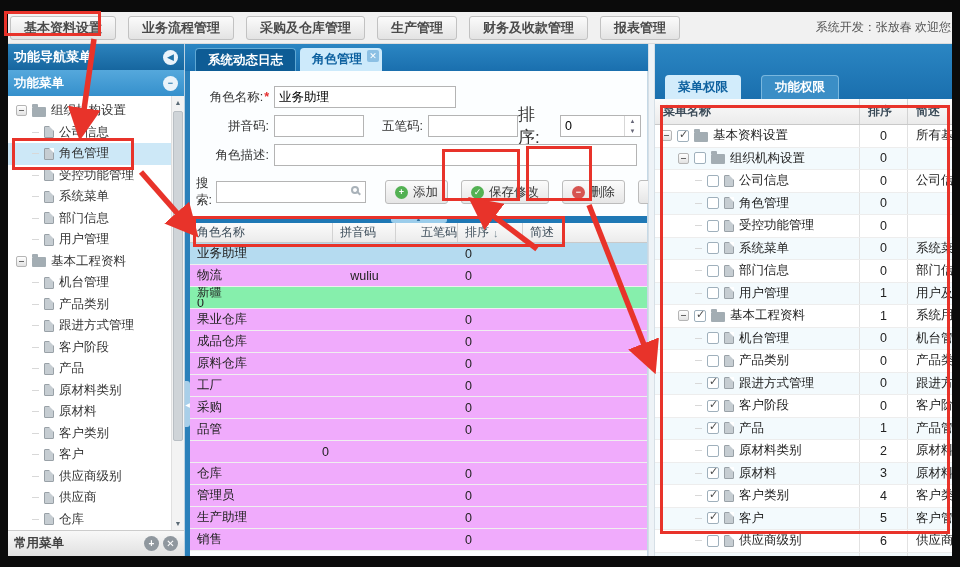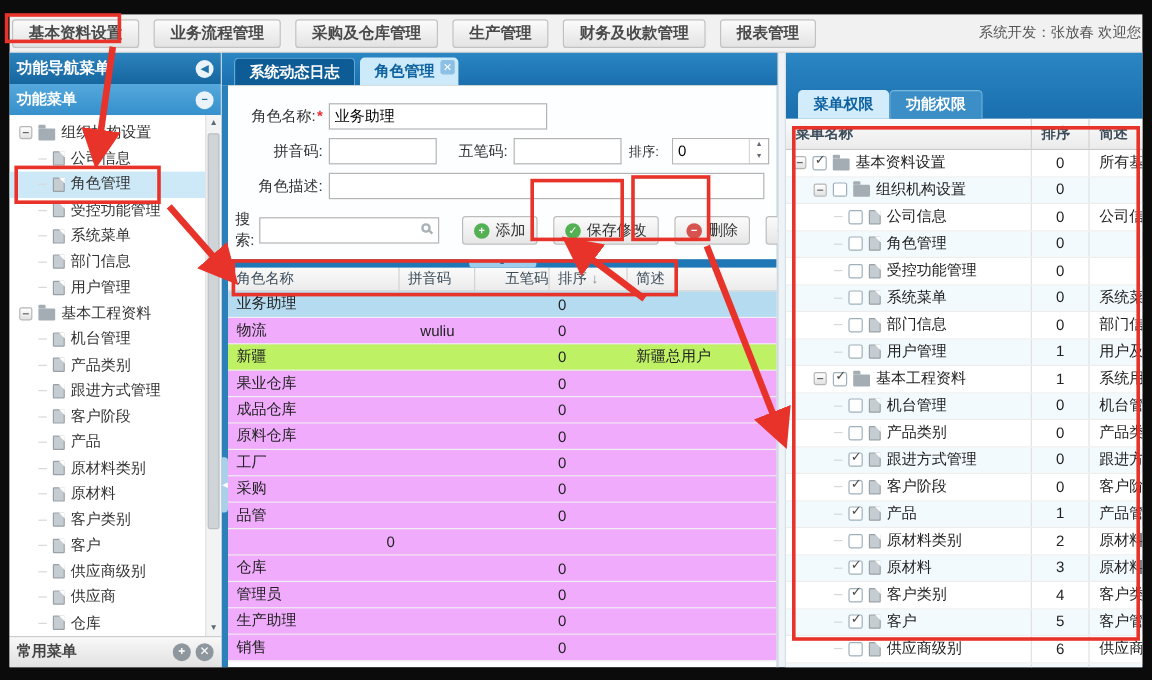--- a/index.html
+++ b/index.html
@@ -62,21 +62,21 @@
         color:#fff;font-size:9px;line-height:12px;text-align:center;}
   .content{position:absolute;top:27px;left:0;right:0;bottom:0;background:#fcfeff;
            border-left:5px solid #2b80ba;border-right:1px solid #c6d9e6;padding-top:9px;}
   .frow{display:flex;align-items:center;height:24px;margin:5px 0;}
   .flabel{width:84px;text-align:right;padding-right:5px;font-size:12.5px;color:#333;flex:none;}
   .req{color:#e53030;font-weight:bold;margin-left:1px;}
   .inp{height:22px;border:1px solid #b4b4b4;background:#fff;font-size:12.5px;padding:0 4px;
        font-family:inherit;outline:none;}
   .w180{width:182px;} .w90{width:90px;}
   .lab2{width:64px;text-align:right;padding-right:5px;flex:none;font-size:12.5px;}
-  .lab3{width:42px;text-align:center;padding-right:5px;margin-left:auto;flex:none;font-size:11px;}
+  .lab3{width:42px;text-align:left;padding-right:5px;margin-left:auto;flex:none;font-size:17px;}
   .spinner{display:flex;width:82px;height:22px;border:1px solid #b4b4b4;background:#fff;margin-right:6px;}
   .spinner input{flex:1;border:none;outline:none;font-size:12.5px;padding:0 4px;width:50px;font-family:inherit;}
   .spinbtns{width:16px;border-left:1px solid #d7d7d7;display:flex;flex-direction:column;}
   .spinbtns span{flex:1;font-size:6px;color:#667;display:flex;align-items:center;justify-content:center;}
   .fgrow{flex:1;margin-right:10px;}
   .toolbar{display:flex;align-items:center;margin:12px 0 0 6px;height:26px;}
   .slab{font-size:12.5px;margin-right:4px;}
   .searchwrap{position:relative;width:150px;margin-right:10px;}
   .searchwrap .inp{width:150px;padding-right:20px;}
   .ico-search{position:absolute;right:7px;top:5px;width:8px;height:8px;border:2px solid #a9b2b9;border-radius:50%;}
@@ -91,32 +91,32 @@
   .bic.green{background:#53b153;} .bic.red{background:#d65450;}
   .splitter{height:7px;background:#1f78b5;margin-top:11px;position:relative;}
   .splitter .handle{position:absolute;left:50%;top:0;width:56px;height:7px;margin-left:-28px;
        background:#9ccdeb;border-radius:0 0 3px 3px;color:#2f6f9d;font-size:6px;text-align:center;line-height:7px;}
   .thead{display:flex;height:20px;background:linear-gradient(#fbfbfb,#ebebeb);border-bottom:1px solid #c9c9c9;}
   .th{font-weight:normal;color:#3c4c59;font-size:12px;display:flex;align-items:center;padding-left:7px;
       border-right:1px solid #d2d2d2;}
   .sortarr{color:#7a8a94;margin-left:4px;font-size:11px;}
   .c-name{width:143px;} .c-py{width:63px;} .c-wb{width:62px;justify-content:flex-end;} .c-sort{width:65px;} .c-desc{flex:1;border-right:none;}
   .tbody .trow{display:flex;height:22px;border-bottom:1px solid #efefef;background:#f0abfc;}
-  .trow.sel{background:#b5dbf0;} .trow.shade{background:#bef264;}
+  .trow.sel{background:#b5dbf0;} .trow.shade{background:#86efac;flex-direction:column;}
   .tc{display:flex;align-items:center;padding-left:7px;font-size:12.5px;color:#222;overflow:hidden;white-space:nowrap;}
   .tc.c-py{justify-content:center;padding-left:0;}
   .leftgrip{position:absolute;left:-5px;top:310px;width:5px;height:46px;background:#a9cfe9;
        border-radius:0 3px 3px 0;color:#fff;font-size:6px;display:flex;align-items:center;justify-content:center;}
 
   
   .gap{position:absolute;left:648px;top:44px;width:7px;height:512px;background:#eef3f7;
        border-left:1px solid #d6dfe6;border-right:1px solid #d6dfe6;}
   .rightpanel{position:absolute;left:655px;top:44px;width:297px;height:512px;background:#fff;}
   .r-strip{height:55px;background:linear-gradient(#2b86c3,#1a6fae);display:flex;align-items:flex-end;
-           gap:0;padding-left:10px;}
+           gap:20px;padding-left:10px;}
   .rtab{height:24px;padding:0 13px;display:flex;align-items:center;font-size:12.5px;font-weight:bold;
         border-radius:4px 4px 0 0;}
   .rtab.active{background:#d2ecfb;color:#0f62a0;}
   .rtab.inactive{background:#3b8ec6;border:1px solid #79b7de;border-bottom:none;color:#fff;}
   .r-chead{display:flex;height:26px;background:linear-gradient(#fbfbfb,#ebebeb);border-bottom:1px solid #c9c9c9;}
   .rh{font-weight:bold;color:#3c4c59;font-size:12px;display:flex;align-items:center;padding-left:8px;
       border-right:1px solid #d2d2d2;}
   .r-name{width:205px;} .r-sort{width:48px;} .r-desc{flex:1;border-right:none;}
   .r-body{position:absolute;top:81px;left:0;right:0;bottom:0;overflow:hidden;}
   .rrow{display:flex;height:22.5px;border-bottom:1px solid #ededed;background:#fff;}

